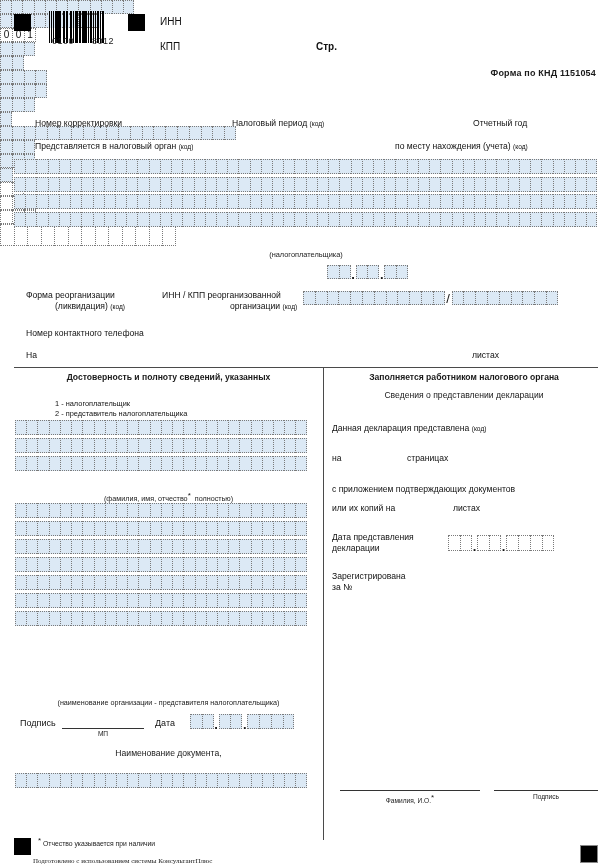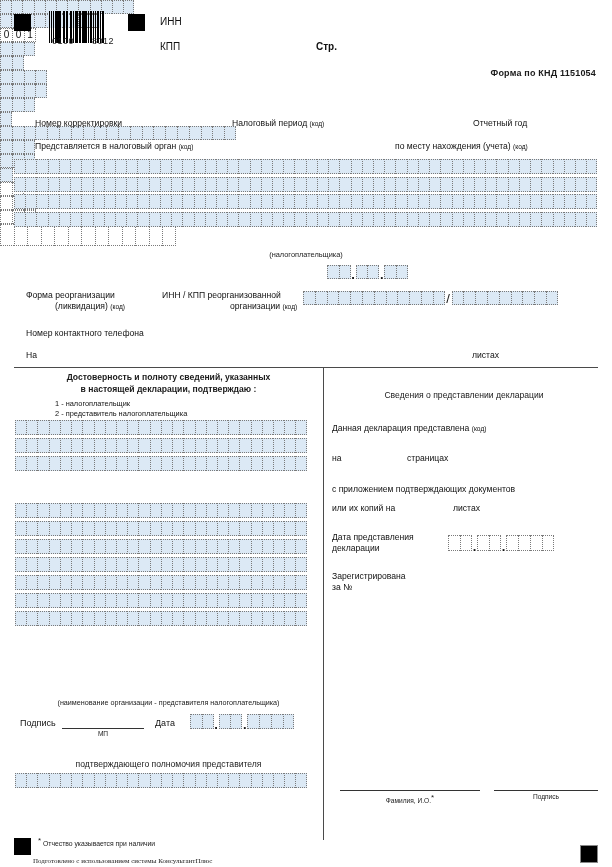--- a/index.html
+++ b/index.html
@@ -554,21 +554,20 @@
       <div class="c" style="width: 11.8px; height: 14px; line-height: 12px;"></div>
       <div class="c" style="width: 11.8px; height: 14px; line-height: 12px;"></div>
       <div class="c" style="width: 11.8px; height: 14px; line-height: 12px;"></div>
     </div>
   <div class="abs lbl" style="left:472px;top:350px;">листах</div>
 
   <div class="hrule" style="left:14px;top:367px;width:584px;"></div>
   <div class="vrule" style="left:323px;top:367px;height:473px;"></div>
 
   <div class="abs center bold" style="left:14px;width:309px;top:372px;font-size:8.6px;">Достоверность и полноту сведений, указанных</div>
-  <div class="abs center bold" style="left:14px;width:309px;top:384px;font-size:8.6px;">в настоящей декларации, подтверждаю :</div>
 
   <div class="cells h14" id="confirm-cells" style="left:34px;top:398px;">
       <div class="c" style="width: 13px; height: 14px; line-height: 12px;"></div>
     </div>
   <div class="abs lbl" style="left:55px;top:399px;font-size:7.4px;">1 - налогоплательщик</div>
   <div class="abs lbl" style="left:55px;top:409px;font-size:7.4px;">2 - представитель налогоплательщика</div>
 
   <div class="abs" id="fio-grid" style="left:15px;top:420px;">
       <div class="cells" style="margin-bottom: 3px;">
         <div class="c" style="width: 11.23px; height: 15px; line-height: 13px;"></div>
@@ -648,20 +647,23 @@
         <div class="c" style="width: 11.23px; height: 15px; line-height: 13px;"></div>
         <div class="c" style="width: 11.23px; height: 15px; line-height: 13px;"></div>
         <div class="c" style="width: 11.23px; height: 15px; line-height: 13px;"></div>
         <div class="c" style="width: 11.23px; height: 15px; line-height: 13px;"></div>
         <div class="c" style="width: 11.23px; height: 15px; line-height: 13px;"></div>
         <div class="c" style="width: 11.23px; height: 15px; line-height: 13px;"></div>
         <div class="c" style="width: 11.23px; height: 15px; line-height: 13px;"></div>
         <div class="c" style="width: 11.23px; height: 15px; line-height: 13px;"></div>
       </div>
     </div>
+  <div class="abs center" style="left:14px;width:309px;top:491px;font-size:7.2px;">
+    <span>(фамилия, имя, отчество</span><span class="star">*</span>&nbsp;&nbsp;<span>полностью)</span>
+  </div>
 
   <div class="abs" id="org-grid" style="left:15px;top:503px;">
       <div class="cells" style="margin-bottom: 3px;">
         <div class="c" style="width: 11.23px; height: 15px; line-height: 13px;"></div>
         <div class="c" style="width: 11.23px; height: 15px; line-height: 13px;"></div>
         <div class="c" style="width: 11.23px; height: 15px; line-height: 13px;"></div>
         <div class="c" style="width: 11.23px; height: 15px; line-height: 13px;"></div>
         <div class="c" style="width: 11.23px; height: 15px; line-height: 13px;"></div>
         <div class="c" style="width: 11.23px; height: 15px; line-height: 13px;"></div>
         <div class="c" style="width: 11.23px; height: 15px; line-height: 13px;"></div>
@@ -873,21 +875,21 @@
       </div>
       <div class="dot-sep" style="height: 15px;">.</div>
       <div class="cells">
         <div class="c" style="width: 11.8px; height: 15px; line-height: 13px;"></div>
         <div class="c" style="width: 11.8px; height: 15px; line-height: 13px;"></div>
         <div class="c" style="width: 11.8px; height: 15px; line-height: 13px;"></div>
         <div class="c" style="width: 11.8px; height: 15px; line-height: 13px;"></div>
       </div>
     </div>
 
-  <div class="abs center" style="left:14px;width:309px;top:759px;font-size:8.6px;">подтверждающего полномочия представителя</div>
+  <div class="abs center" style="left:14px;width:309px;top:748px;font-size:8.6px;">Наименование документа,</div>
 
   <div class="abs" id="doc-grid" style="left:15px;top:773px;">
       <div class="cells" style="margin-bottom: 3px;">
         <div class="c" style="width: 11.23px; height: 15px; line-height: 13px;"></div>
         <div class="c" style="width: 11.23px; height: 15px; line-height: 13px;"></div>
         <div class="c" style="width: 11.23px; height: 15px; line-height: 13px;"></div>
         <div class="c" style="width: 11.23px; height: 15px; line-height: 13px;"></div>
         <div class="c" style="width: 11.23px; height: 15px; line-height: 13px;"></div>
         <div class="c" style="width: 11.23px; height: 15px; line-height: 13px;"></div>
         <div class="c" style="width: 11.23px; height: 15px; line-height: 13px;"></div>
@@ -906,20 +908,21 @@
         <div class="c" style="width: 11.23px; height: 15px; line-height: 13px;"></div>
         <div class="c" style="width: 11.23px; height: 15px; line-height: 13px;"></div>
         <div class="c" style="width: 11.23px; height: 15px; line-height: 13px;"></div>
         <div class="c" style="width: 11.23px; height: 15px; line-height: 13px;"></div>
         <div class="c" style="width: 11.23px; height: 15px; line-height: 13px;"></div>
         <div class="c" style="width: 11.23px; height: 15px; line-height: 13px;"></div>
         <div class="c" style="width: 11.23px; height: 15px; line-height: 13px;"></div>
       </div>
     </div>
 
+  <div class="abs center bold" style="left:330px;width:268px;top:372px;font-size:8.6px;">Заполняется работником налогового органа</div>
   <div class="abs center" style="left:330px;width:268px;top:390px;font-size:8.6px;">Сведения о представлении декларации</div>
 
   <div class="abs lbl" style="left:332px;top:423px;">
     <span>Данная декларация представлена</span>
     <span class="lbl sm">(код)</span>
   </div>
   <div class="cells plain h14" id="submitted-cells" style="left:502px;top:419px;">
       <div class="c" style="width: 12px; height: 14px; line-height: 12px;"></div>
       <div class="c" style="width: 12px; height: 14px; line-height: 12px;"></div>
     </div>

